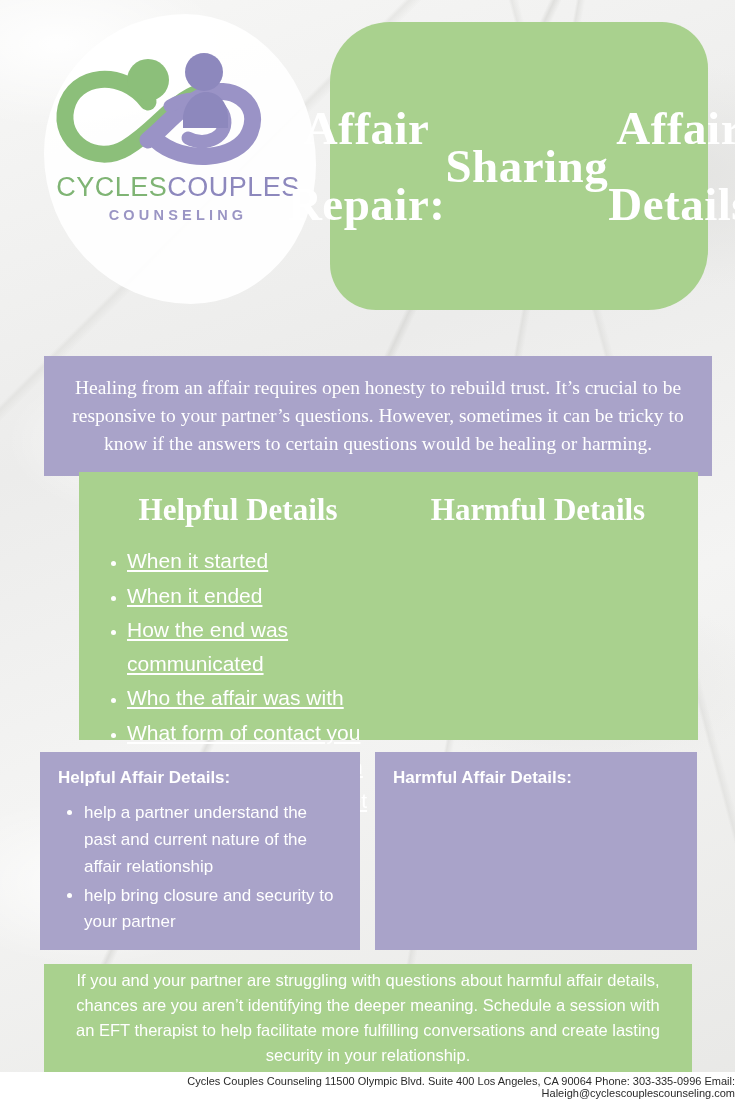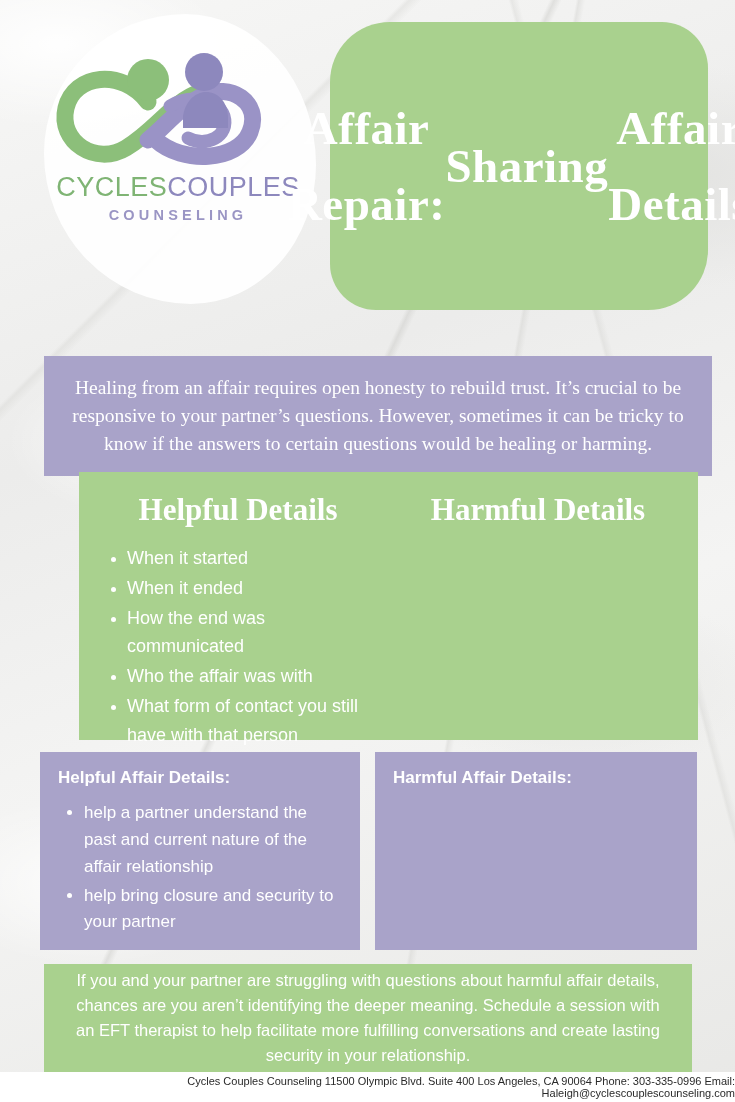--- a/index.html
+++ b/index.html
@@ -128,24 +128,25 @@
   .col h2 {
     margin: 4px 0 16px 0;
     font-family: "Liberation Serif", serif;
     font-weight: bold;
     font-size: 31px;
     color: #ffffff;
     text-align: center;
   }
   .col ul { margin: 0; padding-left: 28px; }
   .col li {
-    font-size: 18px;
+    font-size: 21px;
     color: #ffffff;
     line-height: 1.6;
     margin-bottom: 1px;
+    text-decoration: underline;
   }
   .col li::marker { font-size: 15px; }
 
   
   .pbox {
     position: absolute;
     top: 752px;
     background: #a9a3c9;
     padding: 16px 18px 10px 18px;
   }

